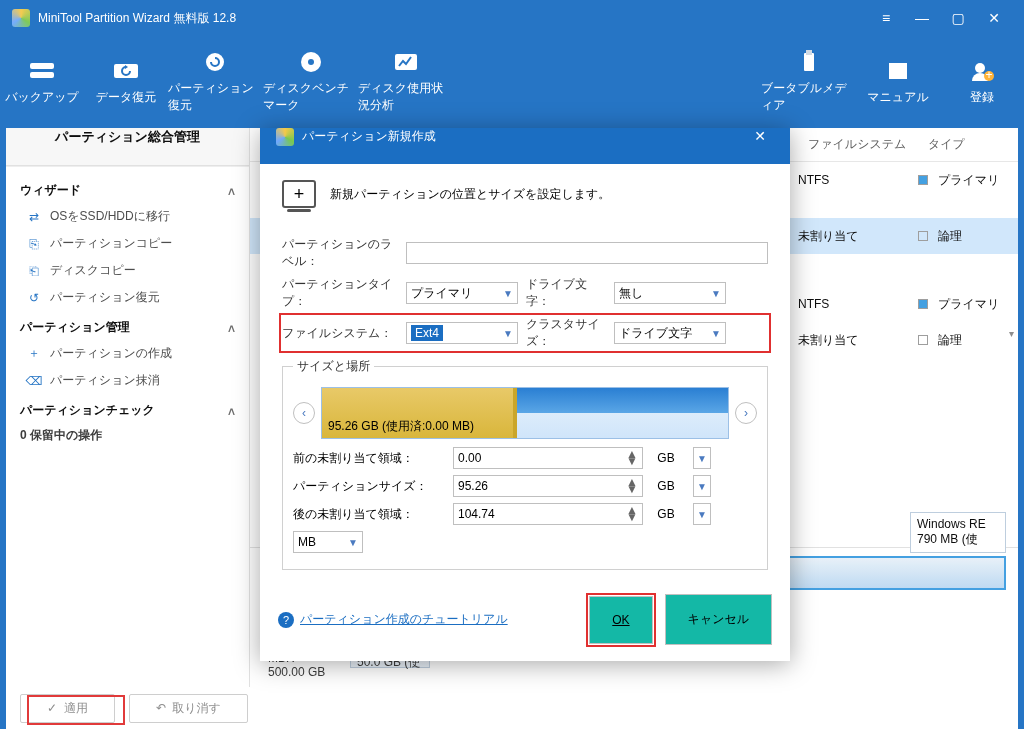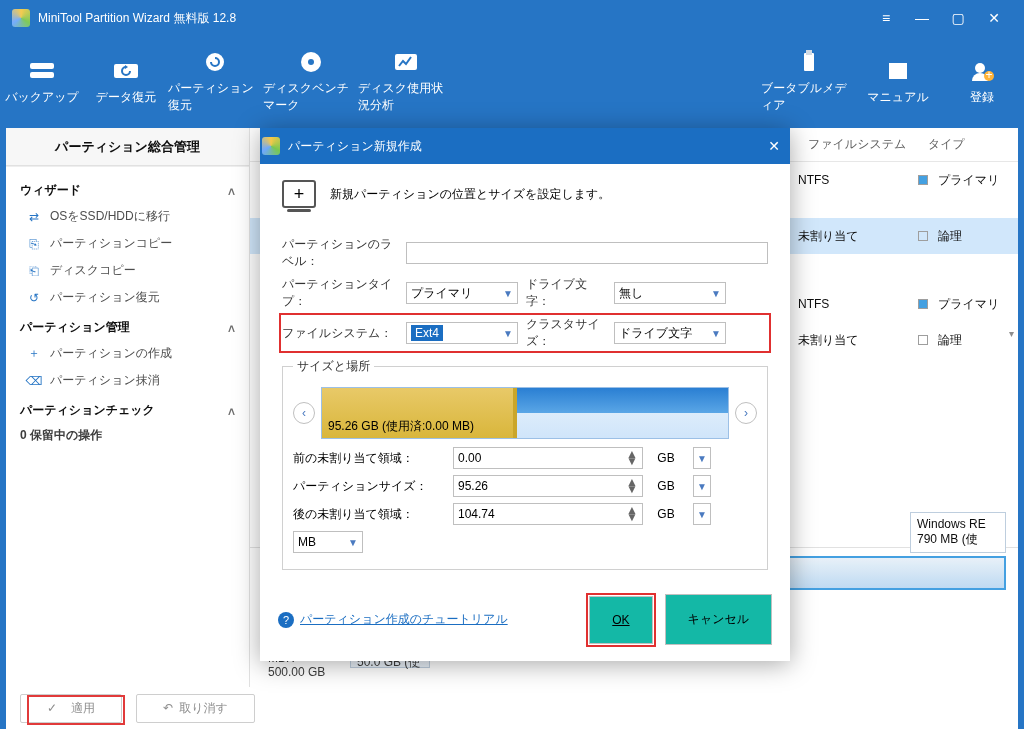--- a/index.html
+++ b/index.html
@@ -8,21 +8,21 @@
 .titlebar .logo{width:18px;height:18px;margin-right:8px;display:inline-block;background:conic-gradient(#f7c948,#78c850,#6ea8fe,#f7c948);border-radius:3px}
 .titlebar .win-btns{margin-left:auto;display:flex;gap:0}
 .titlebar .win-btns span{width:36px;text-align:center;font-size:14px;cursor:pointer}
 .toolbar{height:92px;background:#1b6ec2;color:#fff;display:flex}
 .tool{display:flex;flex-direction:column;align-items:center;justify-content:center;width:95px;cursor:pointer}
 .tool.sm{width:84px}
 .tool svg{margin-bottom:6px}
 .tool-spacer{flex:1}
 .workarea{position:absolute;top:128px;left:6px;right:6px;bottom:42px;background:#fff;display:flex}
 .sidebar{width:244px;border-right:1px solid #e0e0e0;padding:0;overflow:hidden}
-.tabhead{display:flex;align-items:center;justify-content:center;height:38px;border-bottom:1px solid #e0e0e0;background:#f7f7f7;box-shadow:0 1px 0 #eee}
+.tabhead{display:flex;justify-content:center;height:38px;border-bottom:1px solid #e0e0e0;background:#f7f7f7;box-shadow:0 1px 0 #eee}
 .tabhead span{font-weight:bold;font-size:13px}
 .side-section{padding:8px 14px 2px}
 .side-section .hdr{display:flex;align-items:flex-end;font-weight:bold;font-size:13px;margin:8px 0 4px}
 .side-section .hdr .chev{margin-left:auto;color:#666}
 .side-item{display:flex;align-items:center;gap:8px;padding:5px 6px;color:#444;cursor:pointer}
 .side-item .ic{width:16px;height:16px;display:flex;align-items:center;justify-content:center;color:#1b6ec2}
 .pending{font-weight:bold;padding:2px 14px 0;color:#333}
 .main{flex:1;position:relative;overflow:hidden}
 .grid-head{display:flex;height:34px;align-items:center;background:#fff;border-bottom:1px solid #e6e6e6}
 .grid-head div{padding:0 10px;color:#555}
@@ -38,21 +38,21 @@
 .disk-icon{width:82px;display:flex;flex-direction:column;font-size:11px;color:#333}
 .disk-icon .dsvg{width:42px;height:20px;background:#d0d0d0;border:1px solid #aaa;border-radius:3px;margin-bottom:2px}
 .disk-bar{flex:1;height:44px;display:flex;gap:4px}
 .disk-bar .seg{border:1px solid #bcd;background:linear-gradient(#fff,#e7f0f8);font-size:11px;padding:4px 6px;color:#333;display:flex;flex-direction:column;justify-content:center}
 .footer{position:absolute;bottom:0;left:6px;right:6px;height:42px;background:#fff;display:flex;align-items:center;padding:6px 14px;gap:14px}
 .footer .btn{border:1px solid #ccc;color:#888;background:#fff;padding:5px 26px;border-radius:2px;display:flex;align-items:center}
 .hl-apply{position:absolute;left:27px;bottom:4px;width:98px;height:30px;border:2px solid #e03030;pointer-events:none}
 
 .mask{position:absolute;inset:0;background:rgba(255,255,255,.05)}
 .dialog{position:absolute;left:260px;top:128px;width:530px;background:#fff;box-shadow:0 3px 24px rgba(0,0,0,.35)}
-.dlg-title{height:36px;background:#1b6ec2;color:#fff;display:flex;align-items:center;padding:0 2px}
+.dlg-title{height:36px;background:#1b6ec2;color:#fff;display:flex;padding:0 16px}
 .dlg-title .logo{width:18px;height:18px;margin-right:8px;background:conic-gradient(#f7c948,#78c850,#6ea8fe,#f7c948);border-radius:3px}
 .dlg-title .x{margin-left:auto;width:28px;text-align:center;font-size:14px;cursor:pointer}
 .dlg-top{display:flex;align-items:center;gap:14px;padding:16px 22px}
 .dlg-top .pic{width:34px;height:28px;border:2px solid #555;border-radius:3px;display:flex;align-items:center;justify-content:center;font-size:18px;position:relative}
 .dlg-top .pic:after{content:"";position:absolute;bottom:-6px;left:3px;right:3px;height:3px;background:#555;border-radius:2px}
 .form{padding:6px 22px 14px}
 .frow{display:flex;align-items:center;margin:6px 0;gap:8px}
 .flabel{width:116px;color:#333}
 .flabel2{width:80px;color:#333}
 .finput{border:1px solid #bfbfbf;height:22px;padding:0 4px;background:#fff}
@@ -251,21 +251,21 @@
               <span>F:ボリューム(N</span>
               <span>50.0 GB (使</span>
             </div>
         </div>
       </div>
     </div>
   </div>
 </div>
 
 <div class="footer">
-  <div class="btn">✓ <span style="margin-left:14px">適用</span></div>
+  <div class="btn">✓ <span style="margin-left:7px">適用</span></div>
   <div class="btn">↶ <span style="margin-left:6px">取り消す</span></div>
 </div>
 <div class="hl-apply"></div>
 
 <div class="mask"></div>
 <div class="dialog">
   <div class="dlg-title">
     <span class="logo"></span>
     <span>パーティション新規作成</span>
     <span class="x">✕</span>

